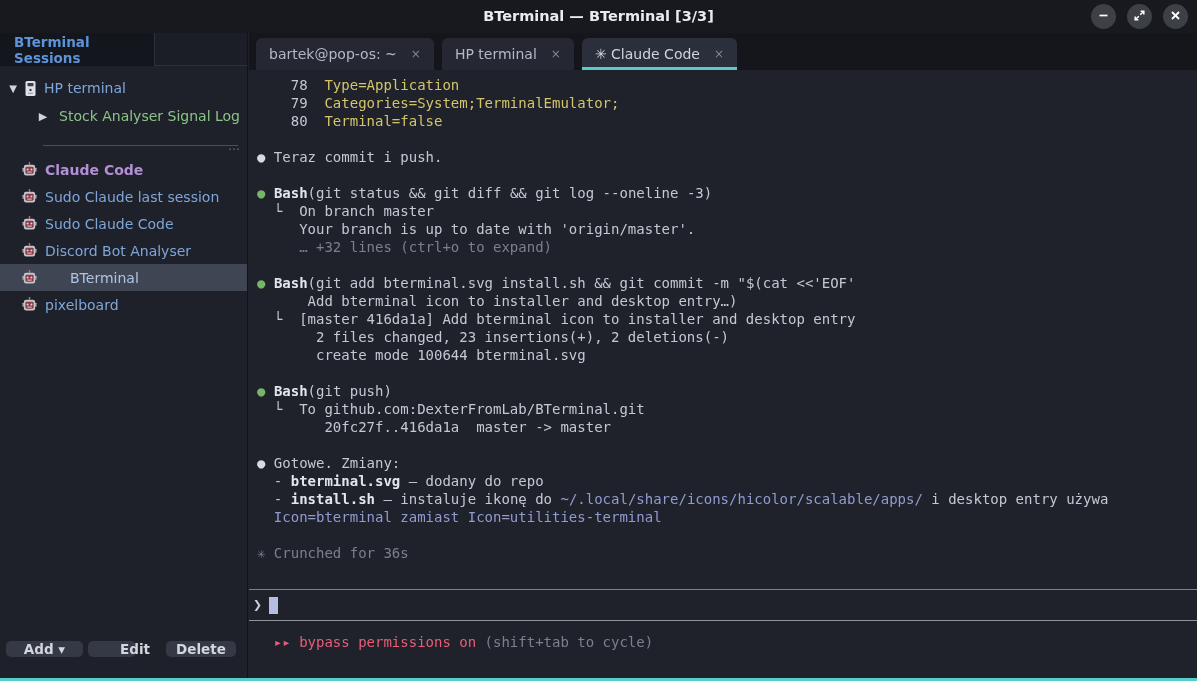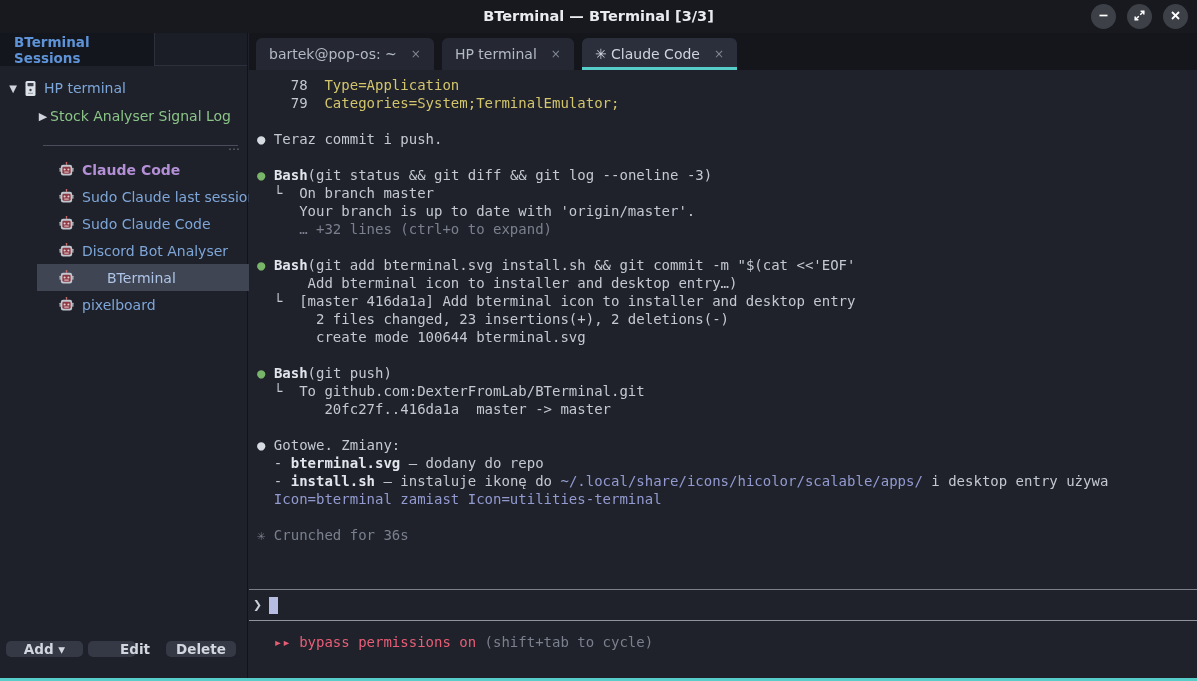--- a/index.html
+++ b/index.html
@@ -19,25 +19,25 @@
   .sidebar { position:absolute; left:0; top:33px; width:248px; height:645px;
              background:#1e212a; border-right:1px solid #111319; }
   .sb-header { position:absolute; left:0; top:0; width:100%; height:33px; background:#1b1e26;
                border-bottom:1px solid #2c303a; }
   .sb-header-tab { position:absolute; left:0; top:0; width:155px; height:33px; background:#14161d;
                    border-right:1px solid #2c303a; display:flex; align-items:center; padding-left:14px; }
   .sb-header-tab span { color:#5e93d8; font-size:13.5px; font-weight:bold; }
   .tree-row { position:absolute; left:0; width:100%; height:26px; display:flex; align-items:center; }
   .tree-arrow { color:#cfd3db; font-size:10px; width:14px; text-align:center; }
   .tree-label-root { color:#7ea6d8; font-size:14px; margin-left:7px; }
-  .tree-label-child { color:#8bc487; font-size:14px; }
+  .tree-label-child { color:#8bc487; font-size:14px; margin-left:9px; }
   .sb-divider { position:absolute; left:43px; width:195px; border-top:1px solid #4a4e5a; }
   .sb-divider-dots { position:absolute; right:6px; top:136px; color:#6a6f7b; font-size:12px; letter-spacing:1px; }
   .session-row { position:absolute; left:0; width:100%; height:27px; display:flex;
-                 align-items:center; padding-left:22px;margin-left:37px; }
+                 align-items:center; padding-left:22px; }
   .session-row.selected { background:#404554;gap:25px; }
   .session-label { color:#7ea6d8; font-size:14px; margin-left:8px; }
   .session-row.first .session-label { color:#b38fd6; font-weight:bold; }
   .session-row.selected .session-label { color:#aec4e6; }
   .sb-btn { position:absolute; top:608px; height:16px; background:#353945; border:none;
             border-radius:5px; color:#d2d6de; font-size:13.5px; font-weight:bold;
             font-family:inherit; }
 
   
   .main { position:absolute; left:249px; top:33px; right:0; bottom:0; }
@@ -248,20 +248,21 @@
       <div class="tab active">
         <span class="tab-label">✳ Claude Code</span>
         <span class="tab-close">×</span>
       </div>
     </div>
 
     <div class="term">
       <div class="t-output">
           <div class="tline"><span class="c-num">    78  </span><span class="c-yellow">Type=Application</span></div>
           <div class="tline"><span class="c-num">    79  </span><span class="c-yellow">Categories=System;TerminalEmulator;</span></div>
+          <div class="tline"><span class="c-num">    80  </span><span class="c-yellow">Terminal=false</span></div>
           <div class="tline">&nbsp;</div>
           <div class="tline"><span class="c-bullet-white">●</span><span class="c-def"> Teraz commit i push.</span></div>
           <div class="tline">&nbsp;</div>
           <div class="tline"><span class="c-bullet-green">●</span><span class="c-def"> </span><span class="c-bold">Bash</span><span class="c-def">(git status &amp;&amp; git diff &amp;&amp; git log --oneline -3)</span></div>
           <div class="tline"><span class="c-def">  └  On branch master</span></div>
           <div class="tline"><span class="c-def">     Your branch is up to date with 'origin/master'.</span></div>
           <div class="tline"><span class="c-dim">     … +32 lines (ctrl+o to expand)</span></div>
           <div class="tline">&nbsp;</div>
           <div class="tline"><span class="c-bullet-green">●</span><span class="c-def"> </span><span class="c-bold">Bash</span><span class="c-def">(git add bterminal.svg install.sh &amp;&amp; git commit -m "$(cat &lt;&lt;'EOF'</span></div>
           <div class="tline"><span class="c-def">      Add bterminal icon to installer and desktop entry…)</span></div>

